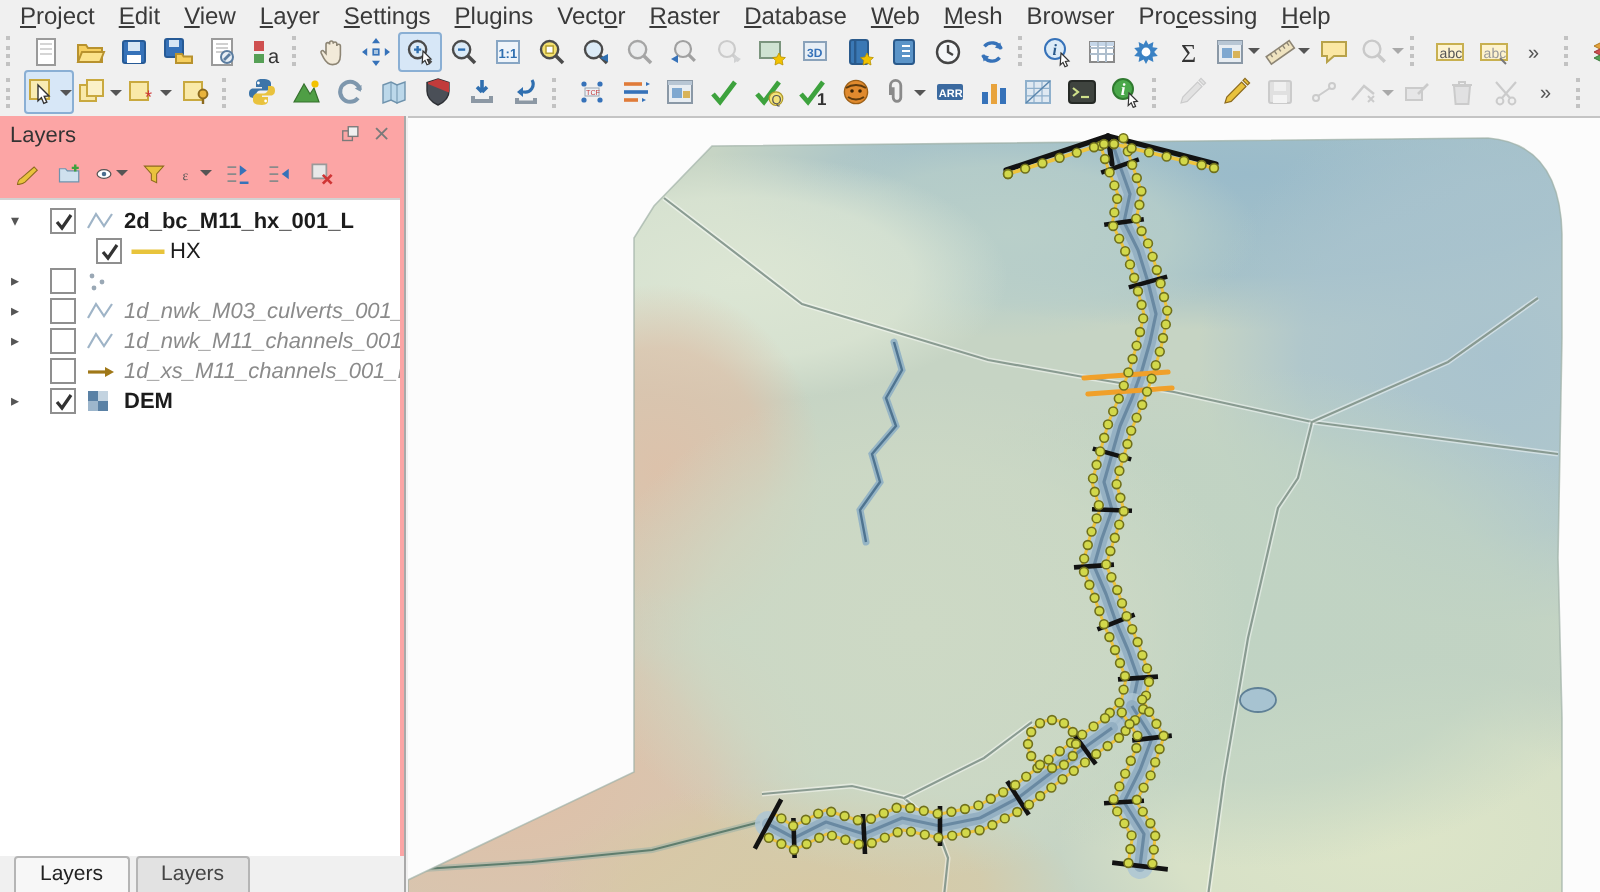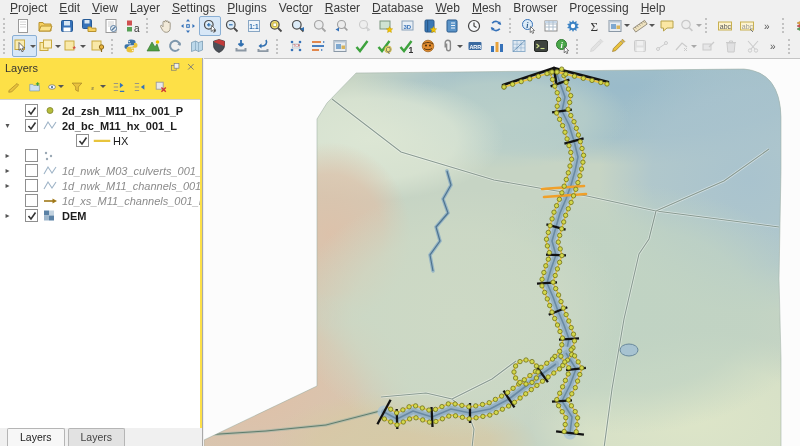--- a/index.html
+++ b/index.html
@@ -14,33 +14,33 @@
   #tb1{height:19px}
   #tb2{height:22px}
   .grip{width:4px;height:15px;border-left:2px dotted #c2c2c2;margin:0 3px 0 2px;flex:none}
   .tbtn{min-width:20px;height:18px;display:flex;align-items:center;justify-content:center;
         border:1px solid transparent;border-radius:2px;flex:none}
   #tb2 .tbtn{height:20px}
   .tbtn.active{background:#d7e7f7;border-color:#8aafd4}
   .tbtn.disabled{opacity:.45;filter:grayscale(.9)}
   .dd{width:0;height:0;border-left:3px solid transparent;border-right:3px solid transparent;
       border-top:3.5px solid #555;margin-left:1px;flex:none}
-  #dock{position:absolute;left:0;top:58px;width:203px;bottom:0;background:#fde047;
+  #dock{position:absolute;left:0;top:58px;width:203px;bottom:0;background:#fca5a5;
         border-right:1px solid #a9a9a9;box-sizing:border-box}
   .dock-header{height:17px;display:flex;align-items:center;padding:1px 4px 0 5px;
                font-size:11px;color:#333}
   .dock-winbtns{margin-left:auto;display:flex;gap:3px}
   .winbtn{width:13px;height:13px;display:flex;align-items:center;justify-content:center}
   .dock-toolbar{height:21px;display:flex;align-items:center;gap:4px;padding-left:5px}
   .ptbtn{width:17px;height:17px;display:flex;align-items:center;justify-content:center}
   .layer-list{position:absolute;left:0;right:2px;top:41px;bottom:18px;background:#fff;
               border-top:1px solid #d2d2d2;padding-top:3px;font-size:11px;color:#1c1c1c;overflow:hidden}
   .lrow{display:flex;align-items:center;height:15px}
   .lrow .arr{width:15px;font-size:8px;color:#555;text-align:center;flex:none}
-  .lrow.child{padding-left:76px}
+  .lrow.child{padding-left:48px}
   .cb{width:11px;height:11px;border:1px solid #8f8f8f;background:#fff;margin-left:10px;
       margin-right:0;flex:none;display:flex;align-items:center;justify-content:center}
   .lrow.child .cb{margin-left:0}
   .sym{width:18px;height:13px;margin:0 2px 0 4px;flex:none;display:flex;align-items:center}
   .llabel{white-space:nowrap}
   .llabel.bold{font-weight:bold}
   .llabel.italic{font-style:italic;color:#8b8b8b}
   .llabel.underline{}
   .dock-tabs{position:absolute;bottom:0;left:0;right:0;height:18px;display:flex;
              align-items:flex-end;padding-left:7px;gap:3px;background:#f0f0f0}
@@ -593,34 +593,20 @@
         </svg>
       </span>
       <span class="ptbtn">
         <svg width="14" height="14" viewBox="0 0 16 16">
           <rect x="2.5" y="2.5" width="8" height="8" fill="#e8e8e8" stroke="#9a9a9a"></rect>
           <path d="M8.5 8.5l5 5M13.5 8.5l-5 5" stroke="#cf3535" stroke-width="1.6"></path>
         </svg>
       </span>
     </div>
   <div class="layer-list" id="layerlist">
-      <div class="lrow">
-        <span class="arr"></span>
-        <span class="cb">
-          <svg width="10" height="10" viewBox="0 0 10 10">
-            <path d="M1.5 5l2.5 3L8.5 1.5" fill="none" stroke="#333" stroke-width="1.6"></path>
-          </svg>
-        </span>
-        <span class="sym">
-          <svg width="16" height="13" viewBox="0 0 16 13">
-            <circle cx="8" cy="6.5" r="3" fill="#b6bd3b" stroke="#7d832a" stroke-width=".8"></circle>
-          </svg>
-        </span>
-        <span class="llabel bold">2d_zsh_M11_hx_001_P</span>
-      </div>
       <div class="lrow">
         <span class="arr">▾</span>
         <span class="cb">
           <svg width="10" height="10" viewBox="0 0 10 10">
             <path d="M1.5 5l2.5 3L8.5 1.5" fill="none" stroke="#333" stroke-width="1.6"></path>
           </svg>
         </span>
         <span class="sym">
           <svg width="16" height="13" viewBox="0 0 16 13">
             <path d="M2 10L6 3l4 6 4-6" fill="none" stroke="#9fb4c7" stroke-width="1.1"></path>

